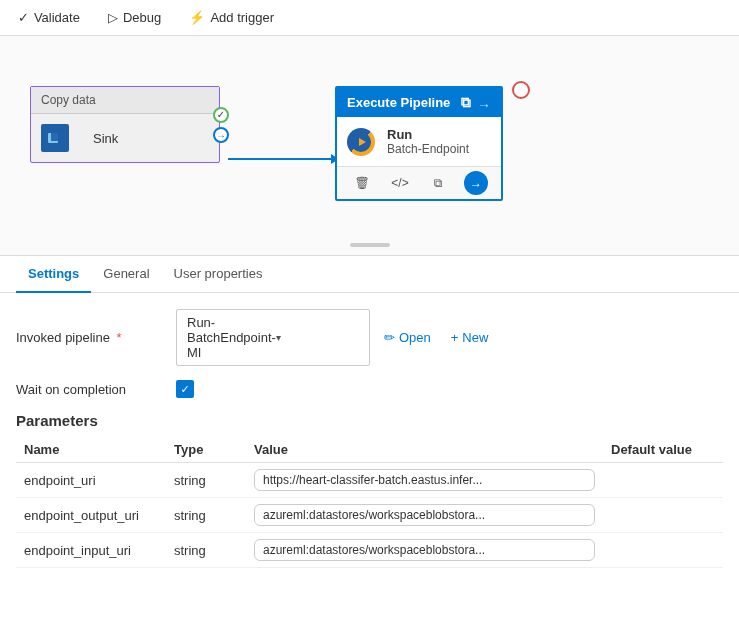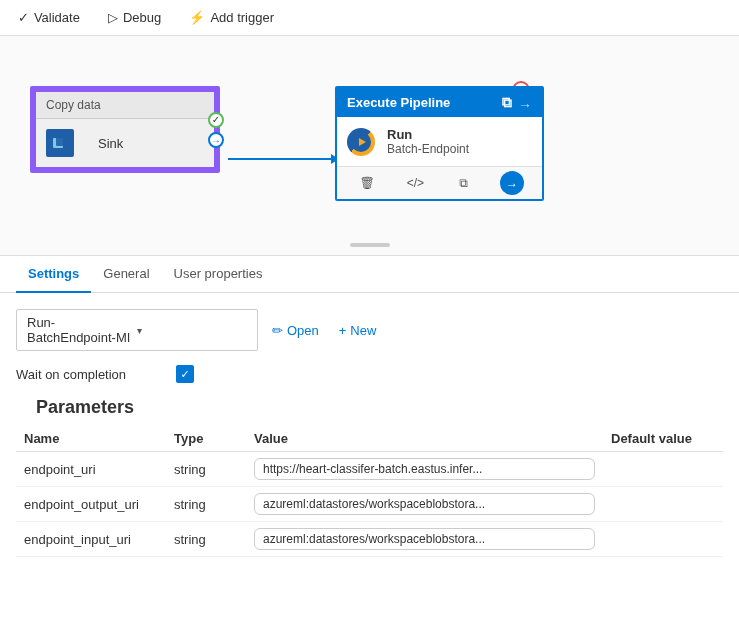--- a/index.html
+++ b/index.html
@@ -19,21 +19,21 @@
 
     
     .canvas-area {
       height: 220px; background: #fafafa; border-bottom: 1px solid #ddd;
       position: relative; overflow: hidden;
     }
 
     
     .node-copy {
       position: absolute; left: 30px; top: 50px;
-      width: 190px; background: #f0f0f0; border: 6px solid #8b5cf6; border-radius: 2px;
+      width: 190px; background: #f0f0f0; border: 1px solid #8b5cf6; border-radius: 2px;
     }
     .node-copy-header {
       padding: 6px 10px; font-size: 12px; color: #555; background: #e8e8e8;
       border-bottom: 1px solid #ccc;
     }
     .node-copy-body {
       display: flex; align-items: center; gap: 24px;
       padding: 10px 10px;
     }
     .copy-icon {
@@ -57,21 +57,21 @@
       width: 110px; height: 2px; background: #0078d4;
     }
     .arrow-connector::after {
       content: ''; position: absolute; right: -6px; top: -4px;
       border: 5px solid transparent; border-left: 8px solid #0078d4;
     }
 
     
     .node-execute {
       position: absolute; left: 335px; top: 50px;
-      width: 209px; background: #fff; border: 2px solid #0078d4; border-radius: 2px;
+      width: 168px; background: #fff; border: 2px solid #0078d4; border-radius: 2px;
     }
     .node-execute-header {
       background: #0078d4; color: #fff; padding: 6px 10px;
       display: flex; align-items: center; justify-content: space-between; font-size: 13px; font-weight: 600;
     }
     .node-execute-header-icons { display: flex; gap: 6px; align-items: center; }
     .node-execute-body {
       display: flex; align-items: center; gap: 12px; padding: 10px;
     }
     .run-icon {
@@ -123,41 +123,41 @@
       display: flex; align-items: center; margin-bottom: 14px;
     }
     .field-label {
       width: 160px; font-size: 13px; font-weight: 500; flex-shrink: 0;
     }
     .required { color: #d9534f; margin-left: 3px; }
     .field-control { display: flex; align-items: center; gap: 8px; flex: 1; }
 
     .dropdown-select {
       border: 1px solid #ccc; padding: 5px 10px; font-size: 13px;
-      width: 242px; display: flex; align-items: center; justify-content: space-between;
+      width: 194px; display: flex; align-items: center; justify-content: space-between;
       cursor: pointer; background: #fff; border-radius: 2px;
     }
     .dropdown-select span { flex: 1; }
     .dropdown-chevron { color: #555; font-size: 10px; }
 
     .btn-open, .btn-new {
       display: flex; align-items: center; gap: 4px;
       font-size: 13px; color: #0078d4; cursor: pointer;
       background: none; border: none; padding: 4px 6px;
     }
 
     .checkbox-blue {
       width: 18px; height: 18px; background: #0078d4;
       display: flex; align-items: center; justify-content: center;
       color: #fff; font-size: 11px; border-radius: 2px;
     }
 
     
     .params-section { margin-top: 4px; }
-    .params-title { font-weight: 600; font-size: 18px; margin-bottom: 8px; margin-left: 20px; }
+    .params-title { font-weight: 600; font-size: 15px; margin-bottom: 8px; }
     .params-table { width: 100%; border-collapse: collapse; }
     .params-table th {
       text-align: left; padding: 5px 8px; font-weight: 600; font-size: 13px;
       border-bottom: 1px solid #e0e0e0; color: #333;
     }
     .params-table td {
       padding: 6px 8px; font-size: 13px; border-bottom: 1px solid #f0f0f0;
       vertical-align: middle;
     }
     .col-name { width: 150px; }
@@ -250,20 +250,24 @@
 
   <div class="tabs">
     <div class="tab active">Settings</div>
     <div class="tab">General</div>
     <div class="tab">User properties</div>
   </div>
 
   <div class="settings-content">
 
     <div class="field-row">
+      <div class="field-label">
+        <span>Invoked pipeline</span>
+        <span class="required">*</span>
+      </div>
       <div class="field-control">
         <div class="dropdown-select">
           <span>Run-BatchEndpoint-MI</span>
           <span class="dropdown-chevron">▾</span>
         </div>
         <button class="btn-open">
           <span>✏</span>
           <span>Open</span>
         </button>
         <button class="btn-new">

